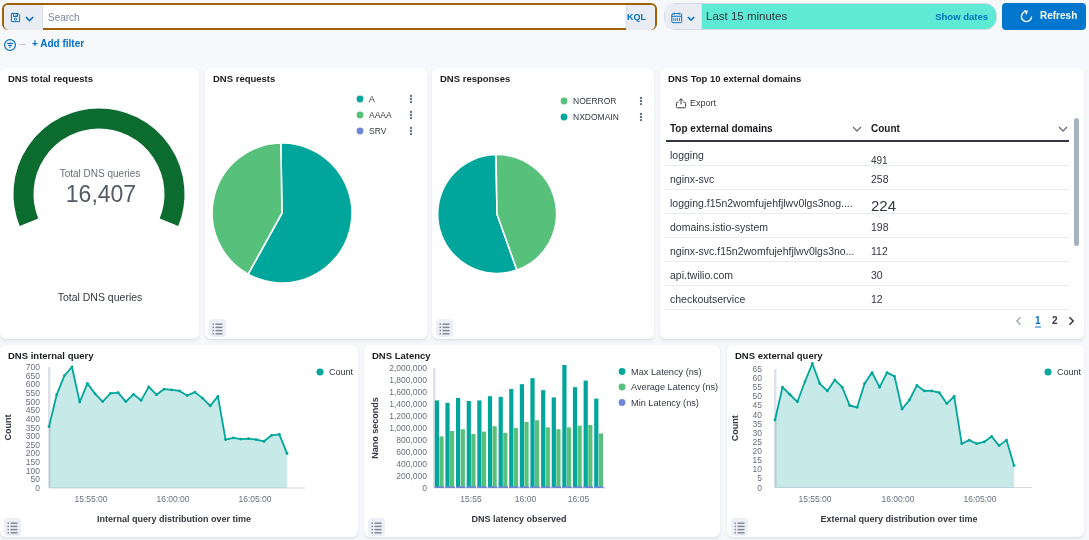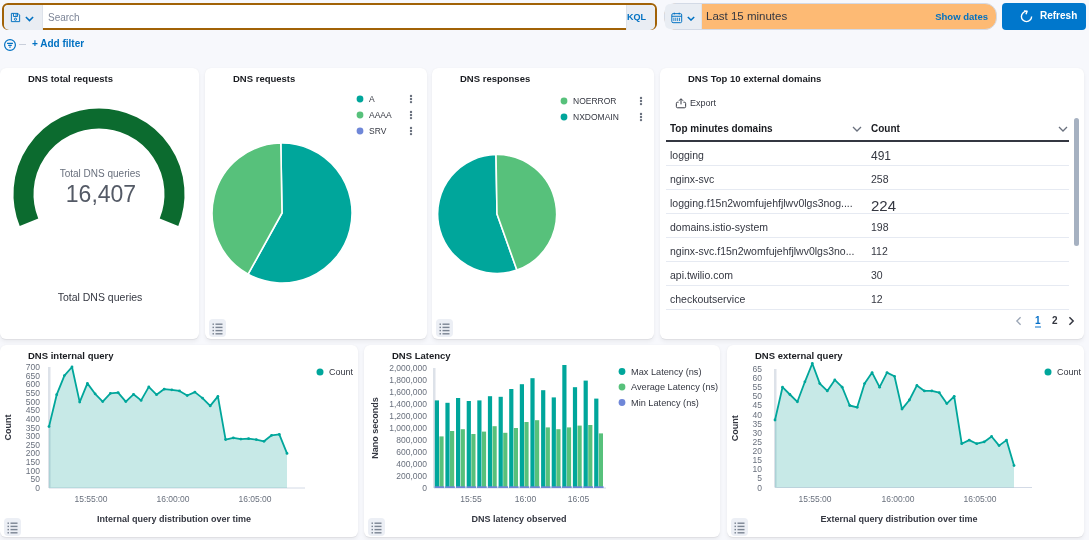--- a/index.html
+++ b/index.html
@@ -1,36 +1,36 @@
 <!DOCTYPE html>
 <html><head><meta charset="utf-8"><style>
 * { margin:0; padding:0; }
 body { width:1089px; height:540px; background:#f7f8fc; overflow:hidden; position:relative;
        font-family:"Liberation Sans",sans-serif; }
 .panel { position:absolute; background:#fff; border-radius:6px;
           box-shadow:0 .8px 1px rgba(0,0,0,.06), 0 2.3px 4px rgba(0,0,0,.05); }
-.ptitle { position:absolute; left:8px; top:5px; font-size:9.5px; font-weight:bold; color:#1a1c21;margin-left:20px; }
+.ptitle { position:absolute; left:8px; top:5px; font-size:9.5px; font-weight:bold; color:#1a1c21; }
 svg text { font-family:"Liberation Sans",sans-serif; }
 </style></head>
 <body>
 
 <div style="position:absolute;left:2px;top:3px;width:655px;height:27px;background:#fff;border:2px solid #a16207;border-radius:6px;box-sizing:border-box">
   <div style="position:absolute;left:0;top:0;width:38px;height:25px;background:#e9edf3;border-radius:5px 0 0 5px;border-right:1px solid #dde2ea">
     <svg width="11" height="11" viewBox="0 0 16 16" style="position:absolute;left:6px;top:7px">
       <path d="M2 2 h9.5 L14 4.5 V14 H2 Z M5 2 v4.5 h6 V2 M8.8 3 v2.5" fill="none" stroke="#0071c2" stroke-width="1.4"></path>
       <circle cx="8" cy="10.5" r="1.6" fill="none" stroke="#0071c2" stroke-width="1.4"></circle>
     </svg>
     <svg width="9" height="5.5" viewBox="0 0 10 6" style="position:absolute;left:20.5px;top:11px">
       <path d="M1 1 L5 5 L9 1" fill="none" stroke="#0071c2" stroke-width="1.7"></path>
       </svg>
   </div>
   <div style="position:absolute;left:44px;top:7px;font-size:10px;color:#7d8597">Search</div>
   <div style="position:absolute;right:0;top:0;width:28px;height:25px;background:#e9edf3;border-radius:0 5px 5px 0;border-left:1px solid #dde2ea;text-align:left;line-height:25px;font-size:9px;font-weight:bold;color:#0071c2">KQL</div>
 </div>
-<div style="position:absolute;left:664px;top:3px;width:333px;height:27px;background:#fdba74;border:1px solid #d3dae6;border-radius:12px;box-sizing:border-box">
+<div style="position:absolute;left:664px;top:3px;width:333px;height:27px;background:#5eead4;border:1px solid #d3dae6;border-radius:12px;box-sizing:border-box">
   <div style="position:absolute;left:0;top:0;width:36px;height:25px;background:#e9edf3;border-radius:5px 0 0 5px;border-right:1px solid #dde2ea">
     <svg width="11.5" height="11.5" viewBox="0 0 14 14" style="position:absolute;left:6px;top:8px">
       <rect x="1" y="2" width="12" height="11" rx="1.5" fill="none" stroke="#0071c2" stroke-width="1.2"></rect>
       <path d="M1 5.2 H13 M4 .8 V3 M10 .8 V3" stroke="#0071c2" stroke-width="1.2"></path>
       <path d="M3.5 7 v4 M5.8 7 v4 M8.1 7 v4 M10.4 7 v4" stroke="#0071c2" stroke-width="1"></path>
     </svg>
     <svg width="8" height="5" viewBox="0 0 10 6" style="position:absolute;left:22px;top:11.5px">
       <path d="M1 1 L5 5 L9 1" fill="none" stroke="#0071c2" stroke-width="1.8"></path>
       </svg>
   </div>
@@ -116,31 +116,31 @@
       <rect x="10.5" y="265.1" width="7" height="1.4" fill="#5f6a7a" opacity=".8"></rect>
     </svg>
   </div>
 <div class="panel" style="left:660px;top:68px;width:424px;height:271px">
     <div class="ptitle">DNS Top 10 external domains</div>
     <svg width="12" height="13" style="position:absolute;left:15px;top:29px" viewBox="0 0 14 14">
       <path d="M4.2 5.5 H3 a1.4 1.4 0 0 0 -1.4 1.4 V10.6 a1.4 1.4 0 0 0 1.4 1.4 H11 a1.4 1.4 0 0 0 1.4 -1.4 V6.9 a1.4 1.4 0 0 0 -1.4 -1.4 H9.8" fill="none" stroke="#343741" stroke-width="1.15"></path>
       <path d="M7 1.8 L7 8 M4.6 3.8 L7 1.4 L9.4 3.8" fill="none" stroke="#343741" stroke-width="1.15"></path>
     </svg>
     <div style="position:absolute;left:30px;top:30px;font-size:9px;color:#343741">Export</div>
-    <div style="position:absolute;left:10px;top:55px;font-size:10px;font-weight:bold;color:#1a1c21">Top minutes domains</div>
+    <div style="position:absolute;left:10px;top:55px;font-size:10px;font-weight:bold;color:#1a1c21">Top external domains</div>
     <div style="position:absolute;left:211px;top:55px;font-size:10px;font-weight:bold;color:#1a1c21">Count</div>
     <svg width="10" height="6" viewBox="0 0 10 6" style="position:absolute;top:58px;left:192px">
       <path d="M1 1 L5 5 L9 1" fill="none" stroke="#69707d" stroke-width="1.3"></path>
     </svg>
     <svg width="10" height="6" viewBox="0 0 10 6" style="position:absolute;top:58px;left:398px">
       <path d="M1 1 L5 5 L9 1" fill="none" stroke="#69707d" stroke-width="1.3"></path>
     </svg>
     <div style="position:absolute;left:6px;top:72px;width:403px;height:2px;background:#343741"></div>
     <div style="position:absolute;left:10px;top:81px;width:196px;overflow:hidden;white-space:nowrap;font-size:10.5px;color:#343741">logging</div>
-    <div style="position:absolute;left:211px;top:81px;font-size:12px;color:#343741">491</div>
+    <div style="position:absolute;left:211px;top:87px;font-size:10px;color:#343741">491</div>
     <div style="position:absolute;left:6px;top:97px;width:403px;height:1px;background:#e6eaf2"></div>
     <div style="position:absolute;left:10px;top:105px;width:196px;overflow:hidden;white-space:nowrap;font-size:10.5px;color:#343741">nginx-svc</div>
     <div style="position:absolute;left:211px;top:105px;font-size:10.5px;color:#343741">258</div>
     <div style="position:absolute;left:6px;top:121px;width:403px;height:1px;background:#e6eaf2"></div>
     <div style="position:absolute;left:10px;top:129px;width:196px;overflow:hidden;white-space:nowrap;font-size:10.5px;color:#343741">logging.f15n2womfujehfjlwv0lgs3nog....</div>
     <div style="position:absolute;left:211px;top:129px;font-size:15px;color:#343741">224</div>
     <div style="position:absolute;left:6px;top:145px;width:403px;height:1px;background:#e6eaf2"></div>
     <div style="position:absolute;left:10px;top:153px;width:196px;overflow:hidden;white-space:nowrap;font-size:10.5px;color:#343741">domains.istio-system</div>
     <div style="position:absolute;left:211px;top:153px;font-size:10.5px;color:#343741">198</div>
     <div style="position:absolute;left:6px;top:169px;width:403px;height:1px;background:#e6eaf2"></div>

